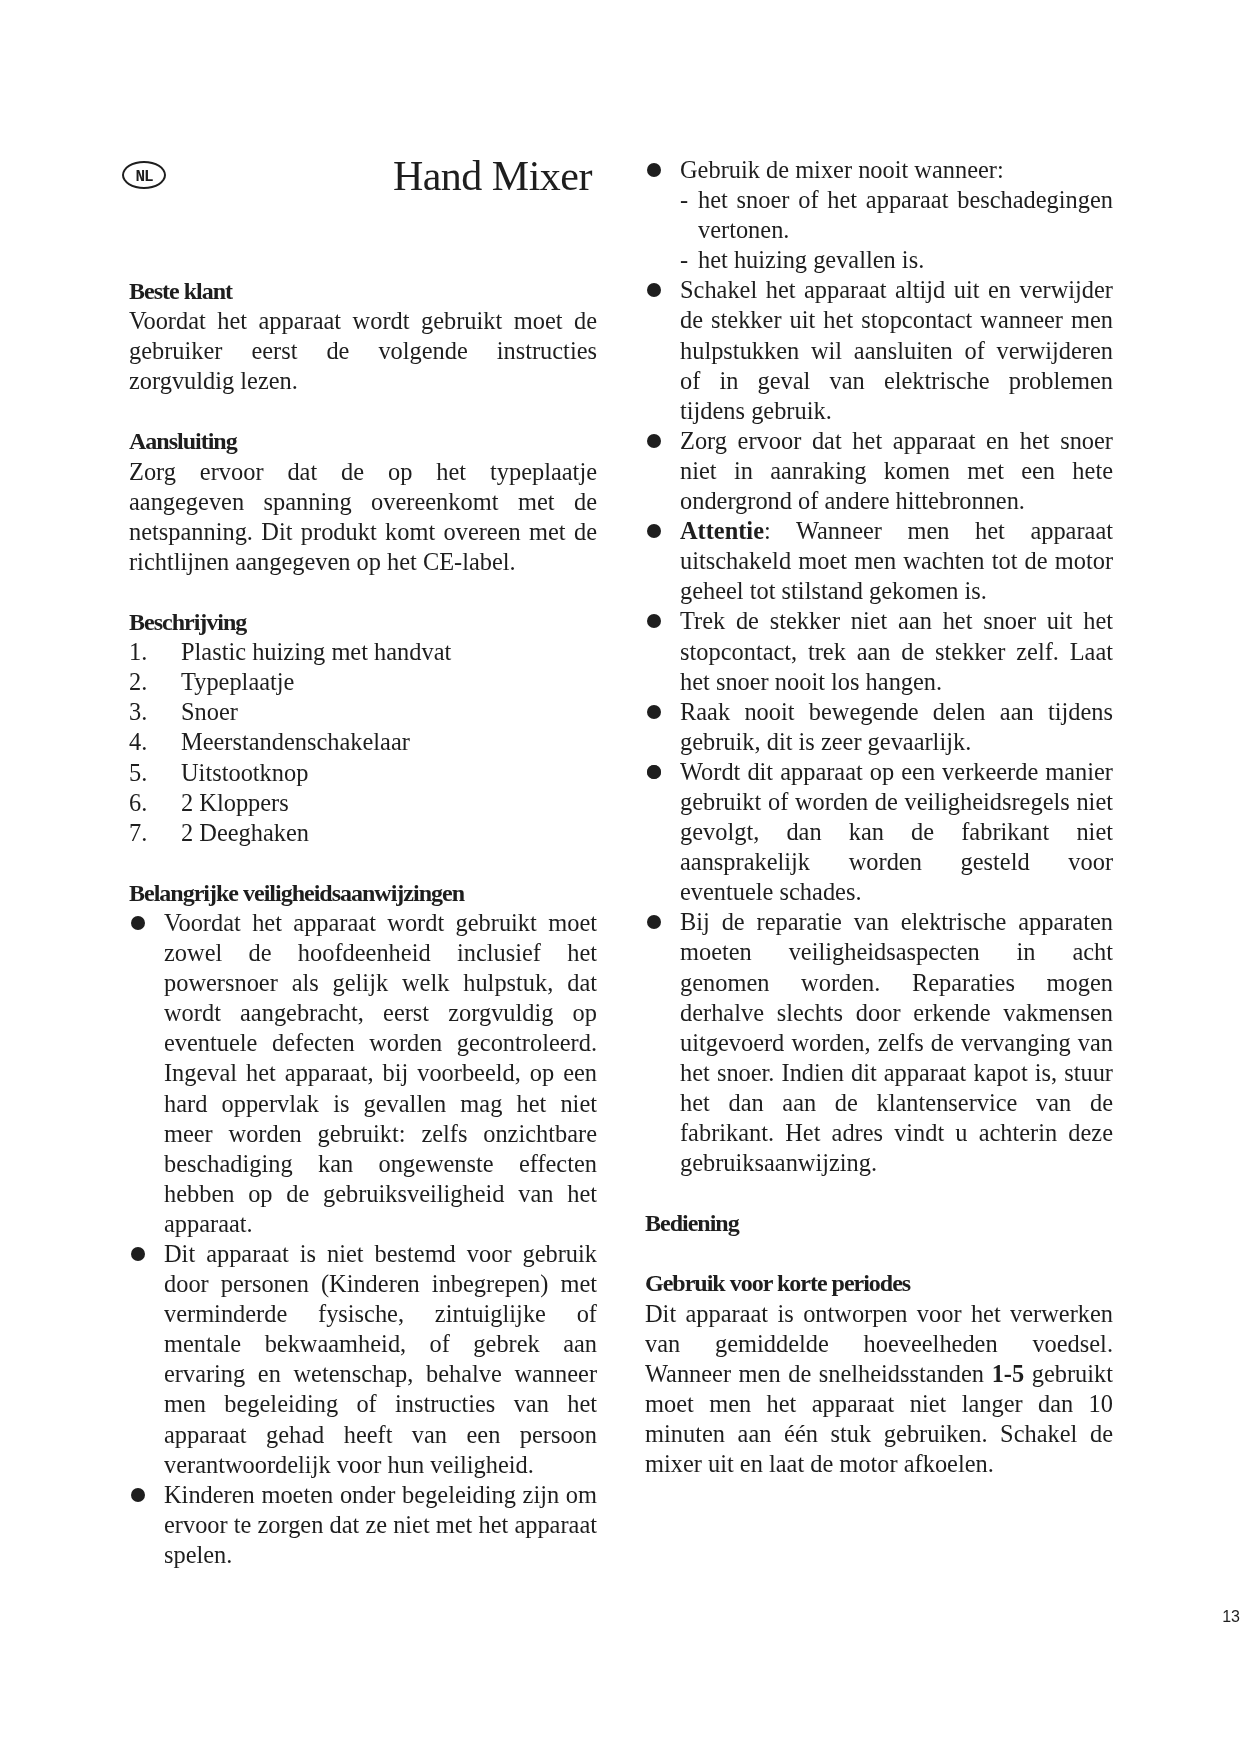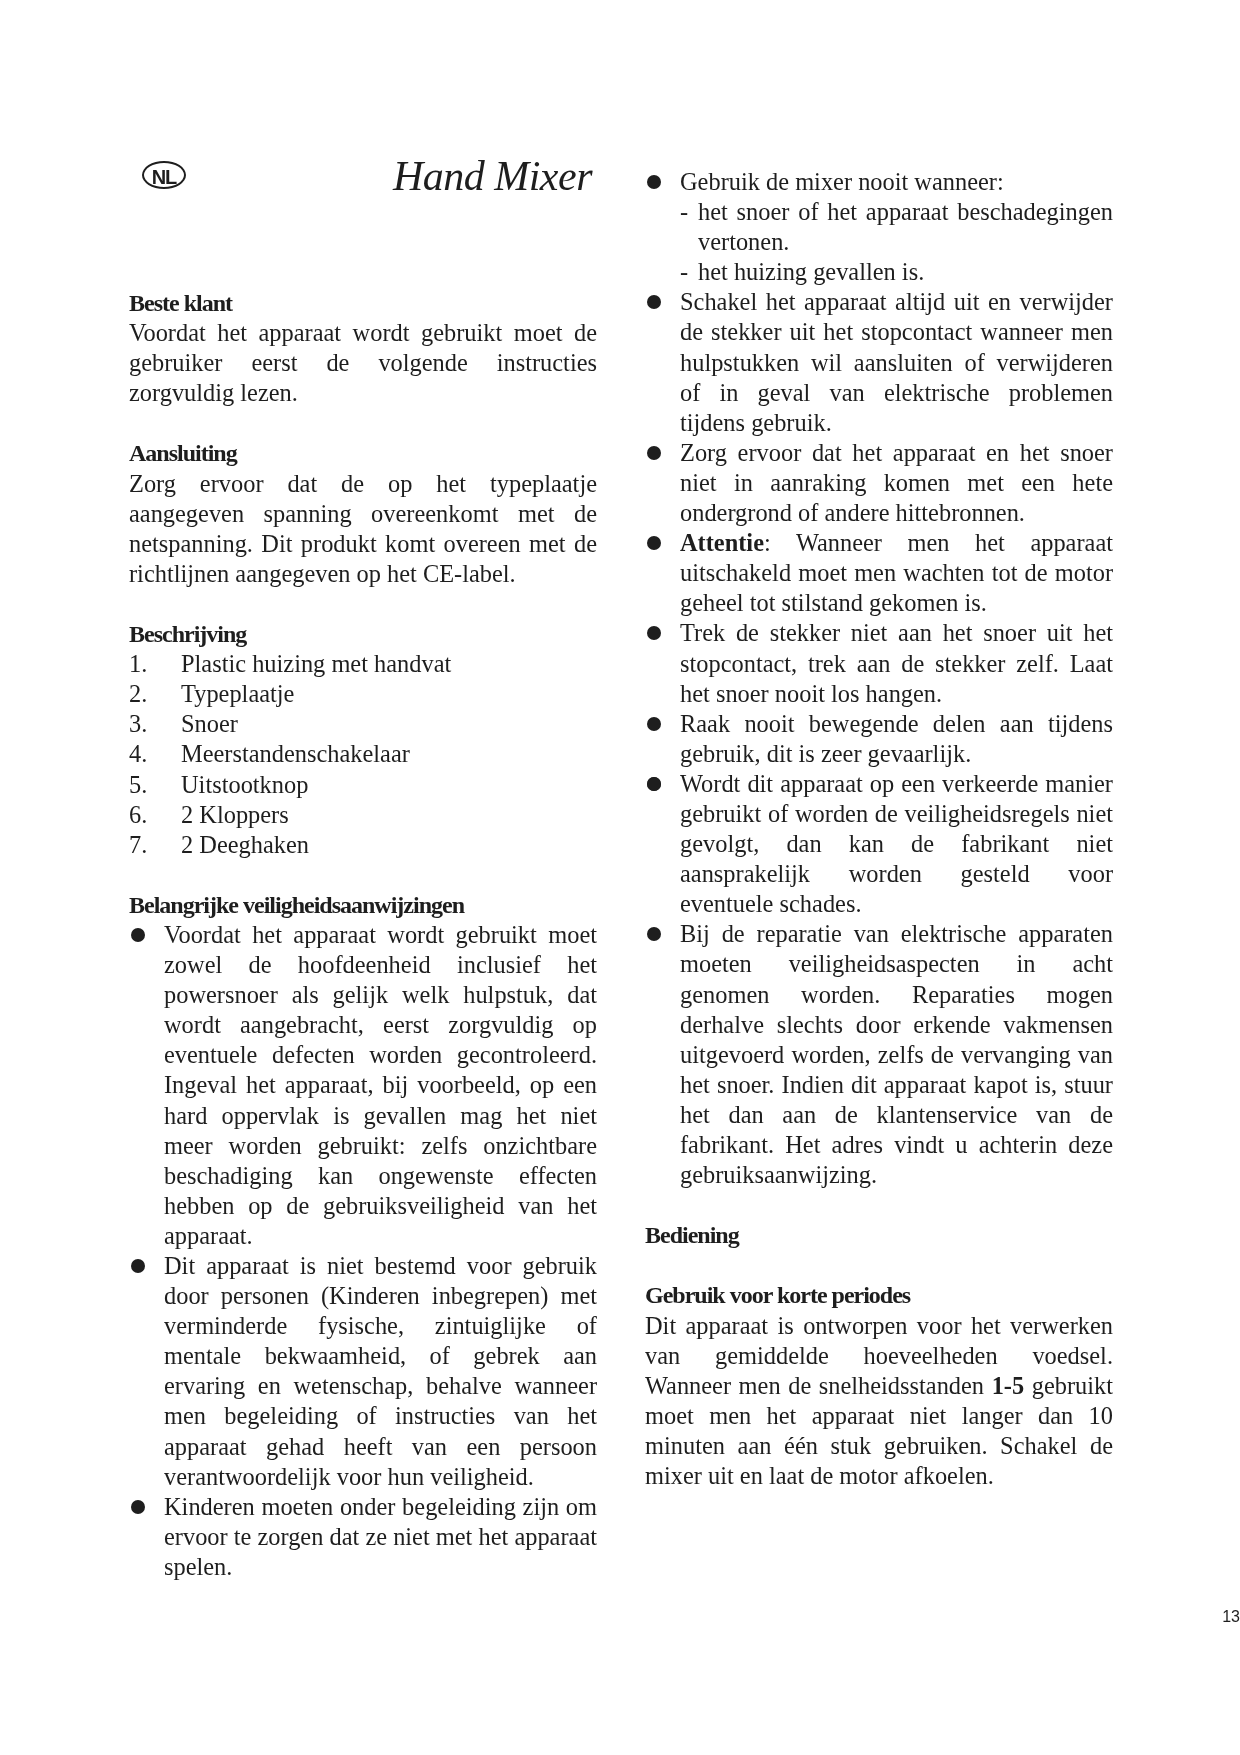--- a/index.html
+++ b/index.html
@@ -2,35 +2,34 @@
 <html><head>
   <meta charset="utf-8">
   <style>
     html, body { margin: 0; padding: 0; background: #ffffff; }
     body {
       width: 1240px; height: 1755px; position: relative; overflow: hidden;
       font-family: "Liberation Serif", "DejaVu Serif", serif;
       color: #1e1e1e;
     }
     .page { position: absolute; left: 0; top: 0; width: 1240px; height: 1755px; }
-    .col { position: absolute; top: 150px; width: 468px; font-size: 24.4px; line-height: 30.1px; margin-top: 12px; }
+    .col { position: absolute; top: 150px; width: 468px; font-size: 24.4px; line-height: 30.1px; }
     .col-left { left: 129px; }
     .col-right { left: 645px; top: 155px; }
     .lang-badge {
-      position: absolute; left: 142px; top: 161px; width: 44px; height: 28px;
+      position: absolute; left: 122px; top: 161px; width: 44px; height: 28px;
       border: 2px solid #1e1e1e; border-radius: 50%;
-      font-family: Liberation Sans, sans-serif; font-weight: bold;
-      font-size: 20px; line-height: 28px; text-align: center; letter-spacing: -1px;
+      font-family: Liberation Mono, monospace; font-weight: bold;
+      font-size: 16px; line-height: 28px; text-align: center; letter-spacing: -1px;
       box-sizing: border-box;
     }
     .doc-title {
       position: absolute; right: 648px; top: 150px;
       font-size: 42px; line-height: 52px; font-weight: normal; margin: 0;
       letter-spacing: -0.5px;
-      font-style: italic;
     }
     h3 { font-size: 24px; line-height: 30.1px; margin: 0; font-weight: bold; letter-spacing: -1px; }
     p { margin: 0; text-align: justify; }
     .spacer { height: 30.1px; }
     .numlist { list-style: none; margin: 0; padding: 0; }
     .numlist li { display: flex; }
     .numlist .num { width: 52px; flex: none; }
     .bullets { list-style: none; margin: 0; padding: 0; }
     .bullets > li { position: relative; padding-left: 35px; text-align: justify; }
     .bullets > li .dot {

